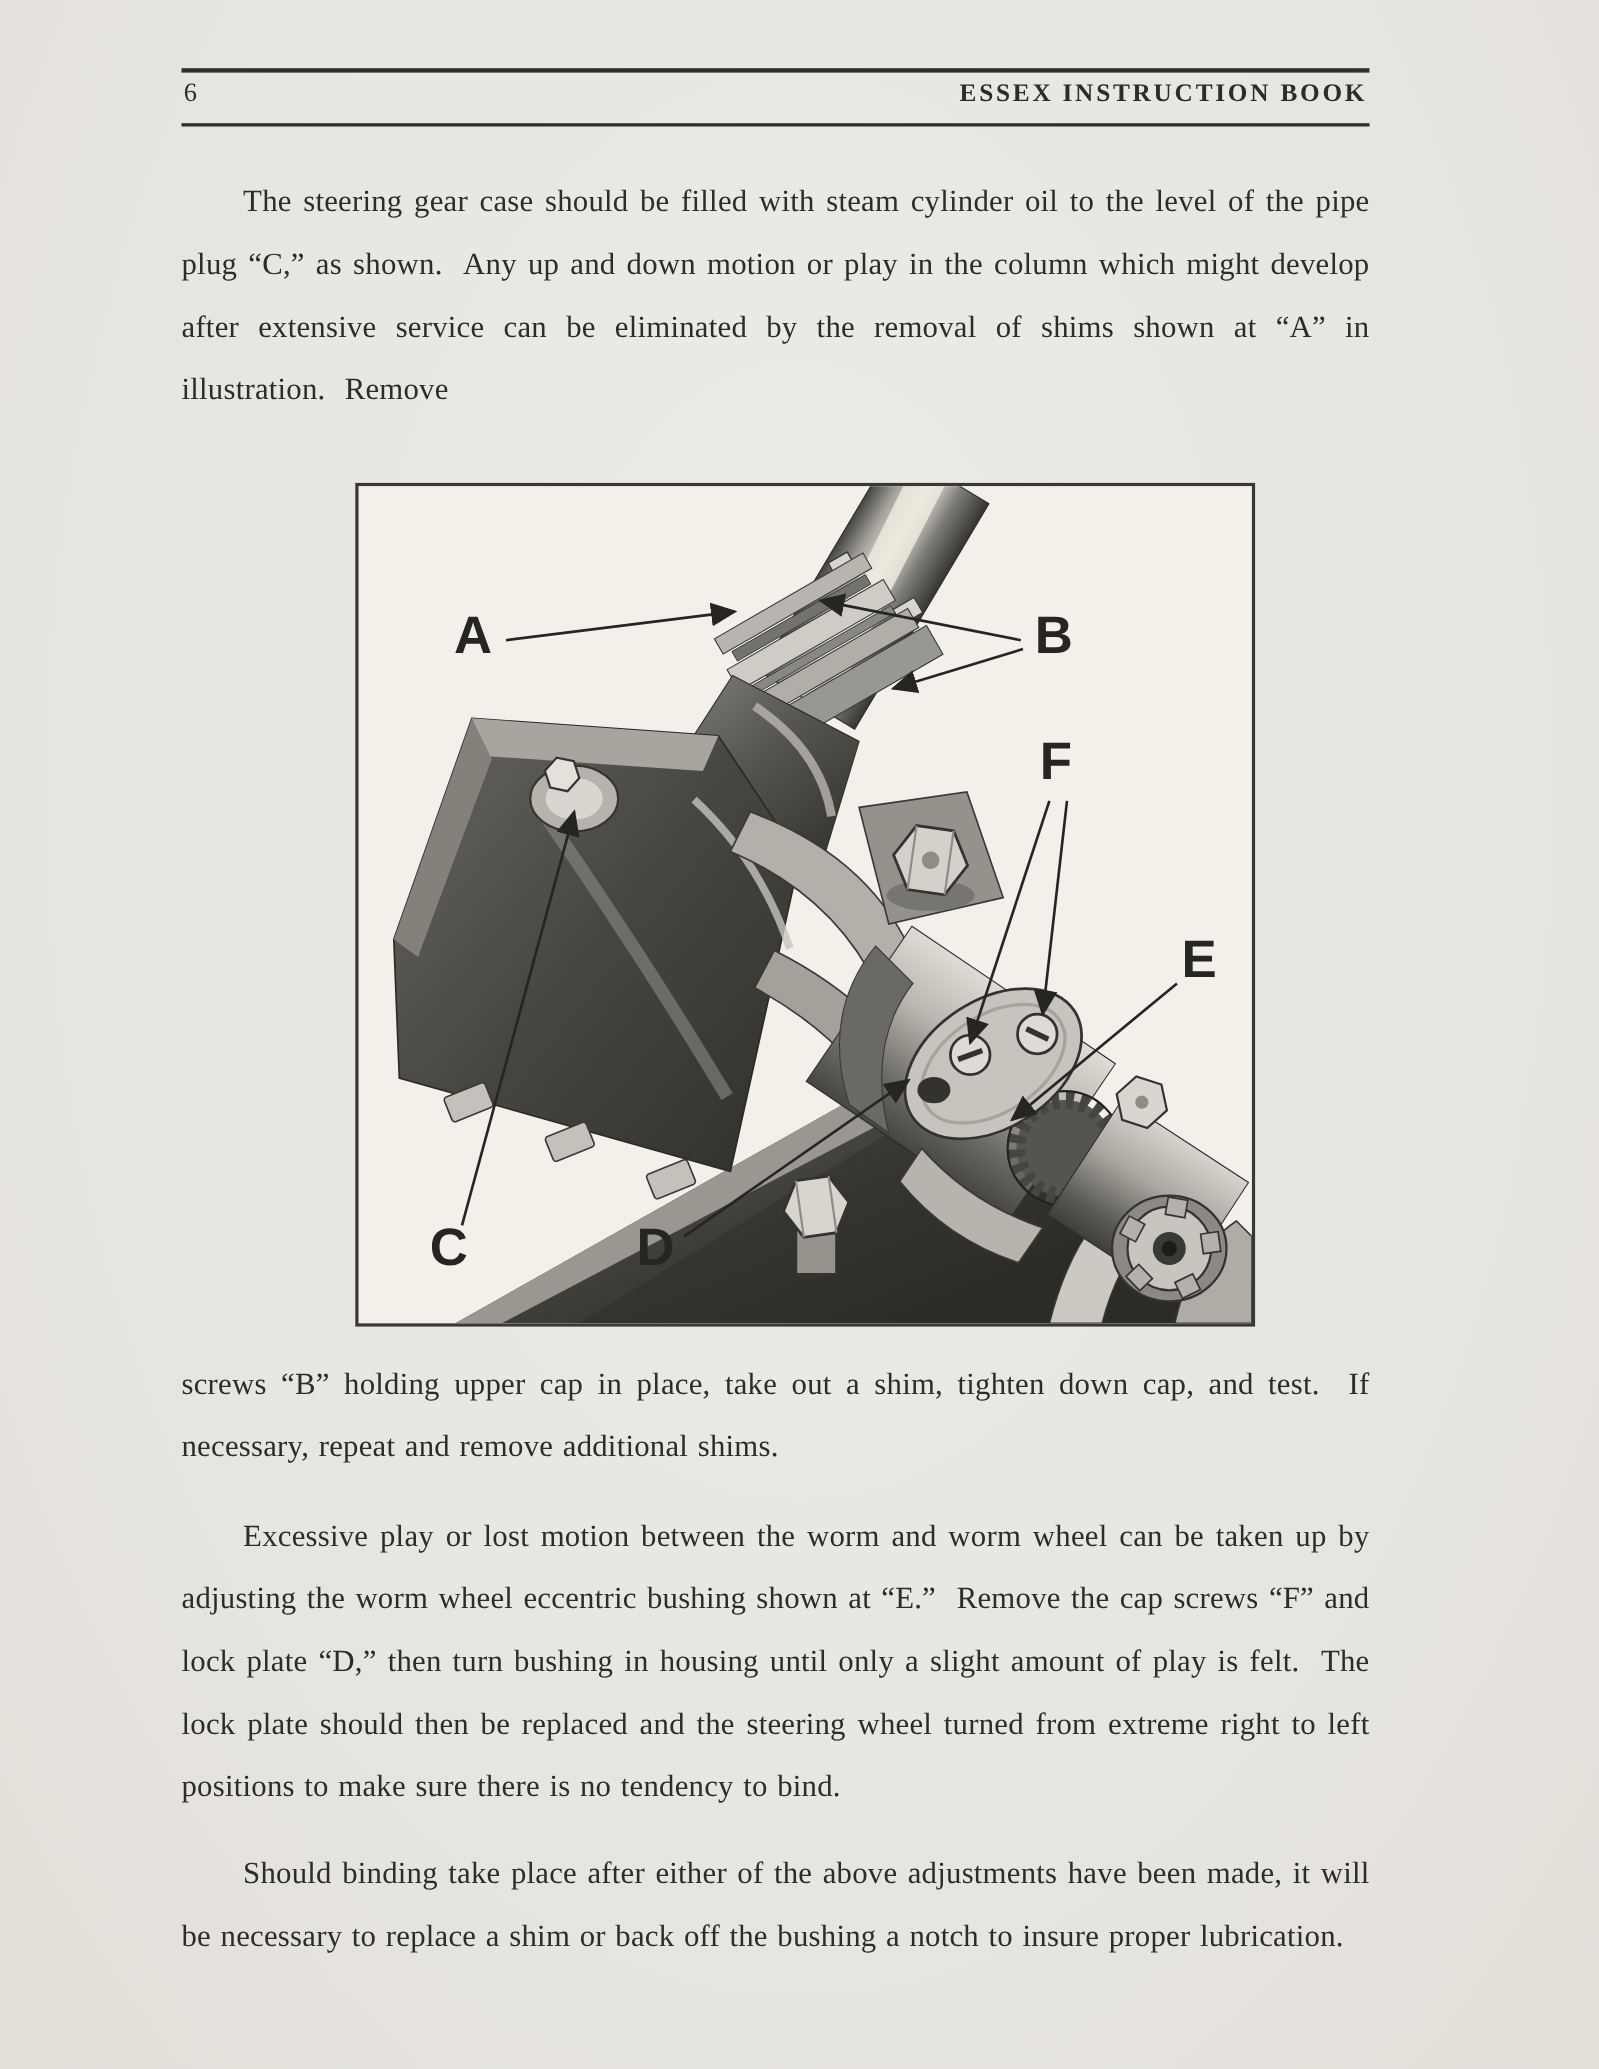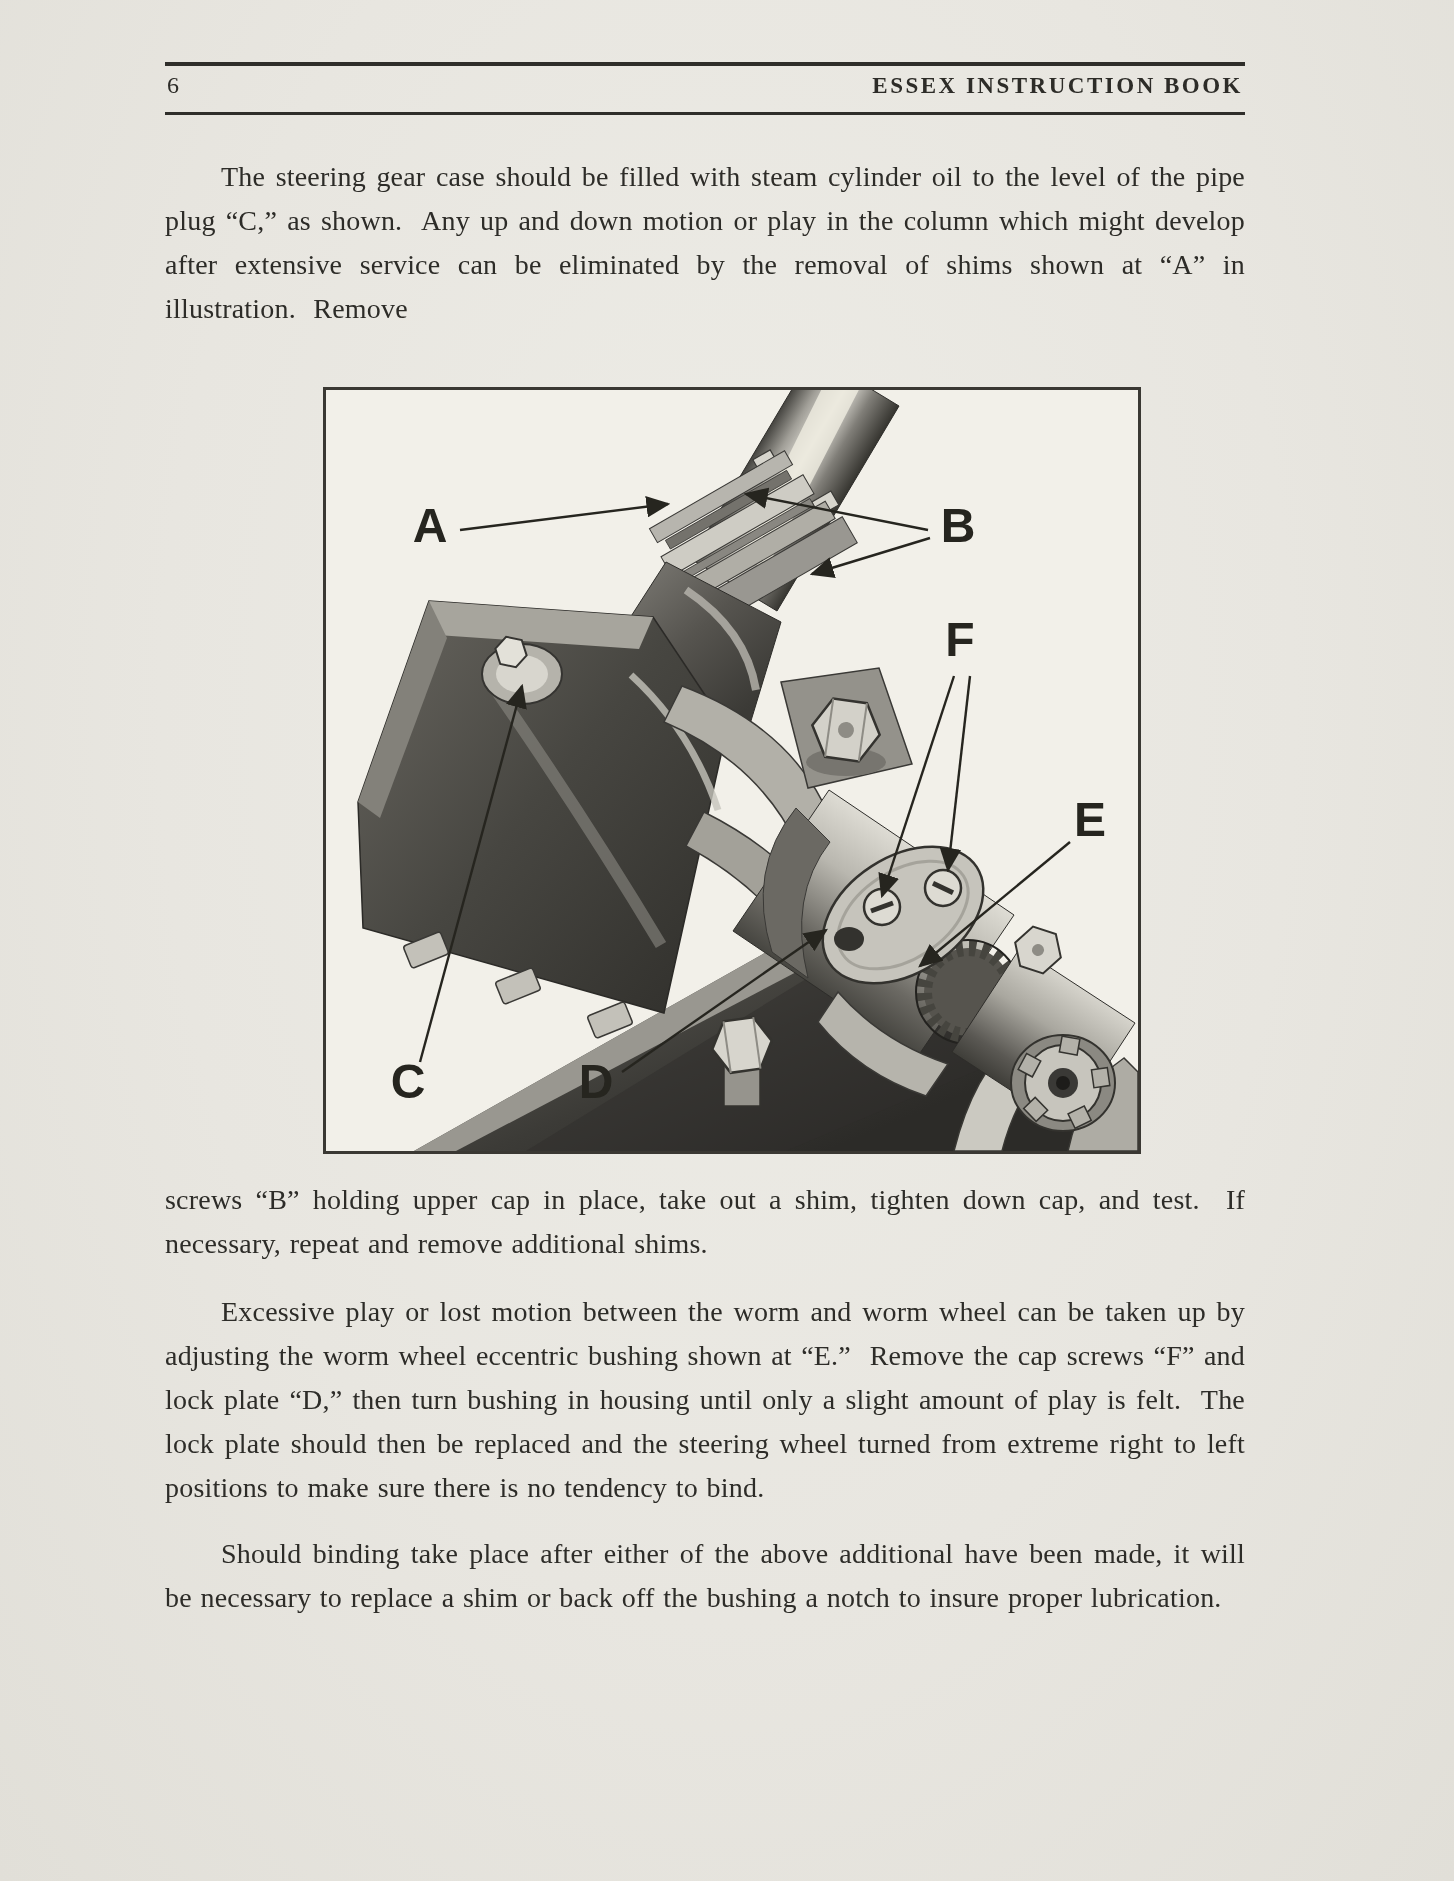--- a/index.html
+++ b/index.html
@@ -48,21 +48,21 @@
     text-align:center;
     font-size:47px;
     font-weight:400;
     line-height:56px;
     letter-spacing:1px;
     color:#262520;
   }
   p.body{
     margin:24px 0 0 0;
     font-size:28px;
-    line-height:44px;
+    line-height:57px;
     text-align:justify;
     white-space:pre-wrap;
     letter-spacing:0.2px;
     word-spacing:1.5px;
   }
   p.body.first{margin-top:40px;}
   p.body.indent{text-indent:56px;}
   p.body.after-figure{}
   p.body.last{margin-top:22px;}
   figure.plate{
@@ -303,16 +303,16 @@
             <line x1="94" y1="672" x2="196" y2="296" class="leader" marker-end="url(#arrowhead)"></line>
             <text x="82" y="708" class="fig-label">C</text>
             <line x1="296" y1="682" x2="500" y2="540" class="leader" marker-end="url(#arrowhead)"></line>
             <text x="270" y="708" class="fig-label">D</text>
           </g>
       </svg>
     </figure>
 
     <p class="body after-figure">screws “B” holding upper cap in place, take out a shim, tighten down cap, and test.  If necessary, repeat and remove additional shims.</p>
     <p class="body indent">Excessive play or lost motion between the worm and worm wheel can be taken up by adjusting the worm wheel eccentric bushing shown at “E.”  Remove the cap screws “F” and lock plate “D,” then turn bushing in housing until only a slight amount of play is felt.  The lock plate should then be replaced and the steering wheel turned from extreme right to left positions to make sure there is no tendency to bind.</p>
-    <p class="body indent last">Should binding take place after either of the above additional have been made, it will be necessary to replace a shim or back off the bushing a notch to insure proper lubrication.</p>
+    <p class="body indent last">Should binding take place after either of the above adjustments have been made, it will be necessary to replace a shim or back off the bushing a notch to insure proper lubrication.</p>
 
   </div>
 </div>
 
 </body></html>

